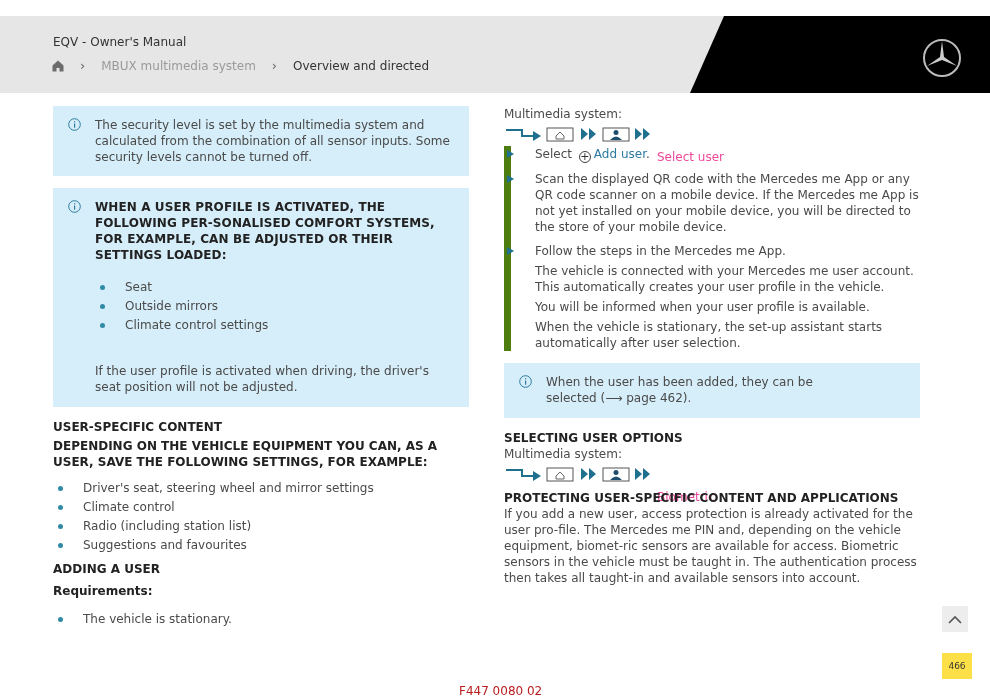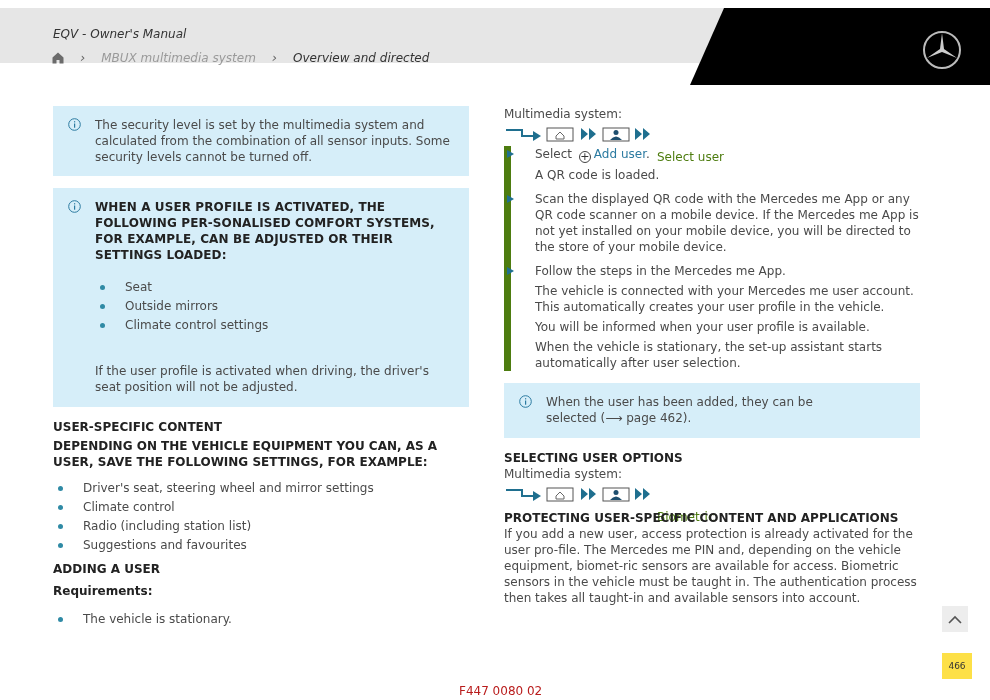--- a/index.html
+++ b/index.html
@@ -1,19 +1,19 @@
 <!DOCTYPE html>
 <html><head>
 <meta charset="utf-8">
 <style>
   * { box-sizing: border-box; margin: 0; padding: 0; }
   html, body { width: 990px; height: 700px; overflow: hidden; background: #ffffff; }
   body { font-family: "DejaVu Sans", sans-serif; color: #333; position: relative; }
 
-  .header { position: absolute; left: 0; top: 8px; width: 990px; height: 55px; background: #e6e6e6; font-style: italic; }
+  .header { position: absolute; left: 0; top: 16px; width: 990px; height: 77px; background: #e6e6e6; }
   .header .black { position: absolute; right: 0; top: 0; width: 300px; height: 77px; background: #000;
     clip-path: polygon(34px 0, 300px 0, 300px 77px, 0 77px); }
   .app-title { position: absolute; left: 53px; top: 19px; font-size: 12px; color: #333; }
   .breadcrumb { position: absolute; left: 52px; top: 42px; display: flex; align-items: center; font-size: 12px; }
   .breadcrumb .home { width: 12px; height: 12px; margin-right: 16px; }
   .breadcrumb .chev { color: #666; margin-right: 16px; font-size: 13px; }
   .breadcrumb .crumb-1 { color: #9a9a9a; margin-right: 16px; }
   .breadcrumb .crumb-2 { color: #333; }
   .logo { position: absolute; left: 922px; top: 22px; width: 40px; height: 40px; }
 
@@ -27,21 +27,21 @@
   .info .upper { font-weight: bold; color: #222; letter-spacing: 0.1px; line-height: 16px; }
 
   .bullets { list-style: none; margin: 12px 0 0 0; }
   .bullets li { position: relative; padding-left: 30px; margin-bottom: 3px; }
   .bullets li::before { content: ""; position: absolute; left: 5px; top: 6px; width: 5px; height: 5px; border-radius: 50%; background: #2f8aa5; }
 
   .h-bold { font-weight: bold; color: #222; font-size: 12px; line-height: 16px; }
 
   .path { display: flex; align-items: center; height: 20px; margin: 2px 0; }
   .path svg { flex: none; }
-  .path .link { color: #4d7c0f; margin-left: 5px; margin-top: 46px; }
+  .path .link { color: #ec4899; margin-left: 5px; margin-top: 46px; }
 
   .steps { border-left: 7px solid #4d7c0f; padding-left: 0; margin-left: 0; position: relative; }
   .step { position: relative; padding-left: 24px; margin-bottom: 4px; }
   .step .tri { position: absolute; left: -4px; top: 4px; width: 0; height: 0; border-top: 4px solid transparent; border-bottom: 4px solid transparent; border-left: 7px solid #1f6f8f; }
   .step p { margin-bottom: 4px; }
   .addplus { display: inline-block; width: 12px; height: 12px; border: 1px solid #444; border-radius: 50%; text-align: center; line-height: 10px; font-size: 11px; vertical-align: -2px; margin: 0 3px; color: #333; }
   .accent { color: #2b7aa0; }
 
   .scroll-btn { position: absolute; left: 942px; top: 606px; width: 26px; height: 26px; background: #ededed; display: flex; align-items: center; justify-content: center; }
   .page-btn { position: absolute; left: 942px; top: 653px; width: 30px; height: 26px; background: #fde047; font-size: 9px; color: #333; display: flex; align-items: center; justify-content: center; }
@@ -131,21 +131,20 @@
     <svg width="18" height="14" style="margin-left:4px" viewBox="0 0 18 14">
         <path d="M1 1 L8 7 L1 13 Z M9 1 L16 7 L9 13 Z" fill="#1f6f8f"></path>
       </svg>
     <span class="link">Select user</span>
   </div>
 
   <div class="steps" style="margin-top:2px;">
     <div class="step">
       <span class="tri"></span>
       <p><span>Select</span> <span class="addplus">+</span><span class="accent">Add user</span><span>.</span></p>
-      <p>A QR code is loaded.</p>
     </div>
     <div class="step" style="margin-top:8px;">
       <span class="tri"></span>
       <p>Scan the displayed QR code with the Mercedes me App or any QR code scanner on a mobile device. If the Mercedes me App is not yet installed on your mobile device, you will be directed to the store of your mobile device.</p>
     </div>
     <div class="step" style="margin-top:8px;">
       <span class="tri"></span>
       <p>Follow the steps in the Mercedes me App.</p>
       <p>The vehicle is connected with your Mercedes me user account. This automatically creates your user profile in the vehicle.</p>
       <p>You will be informed when your user profile is available.</p>

